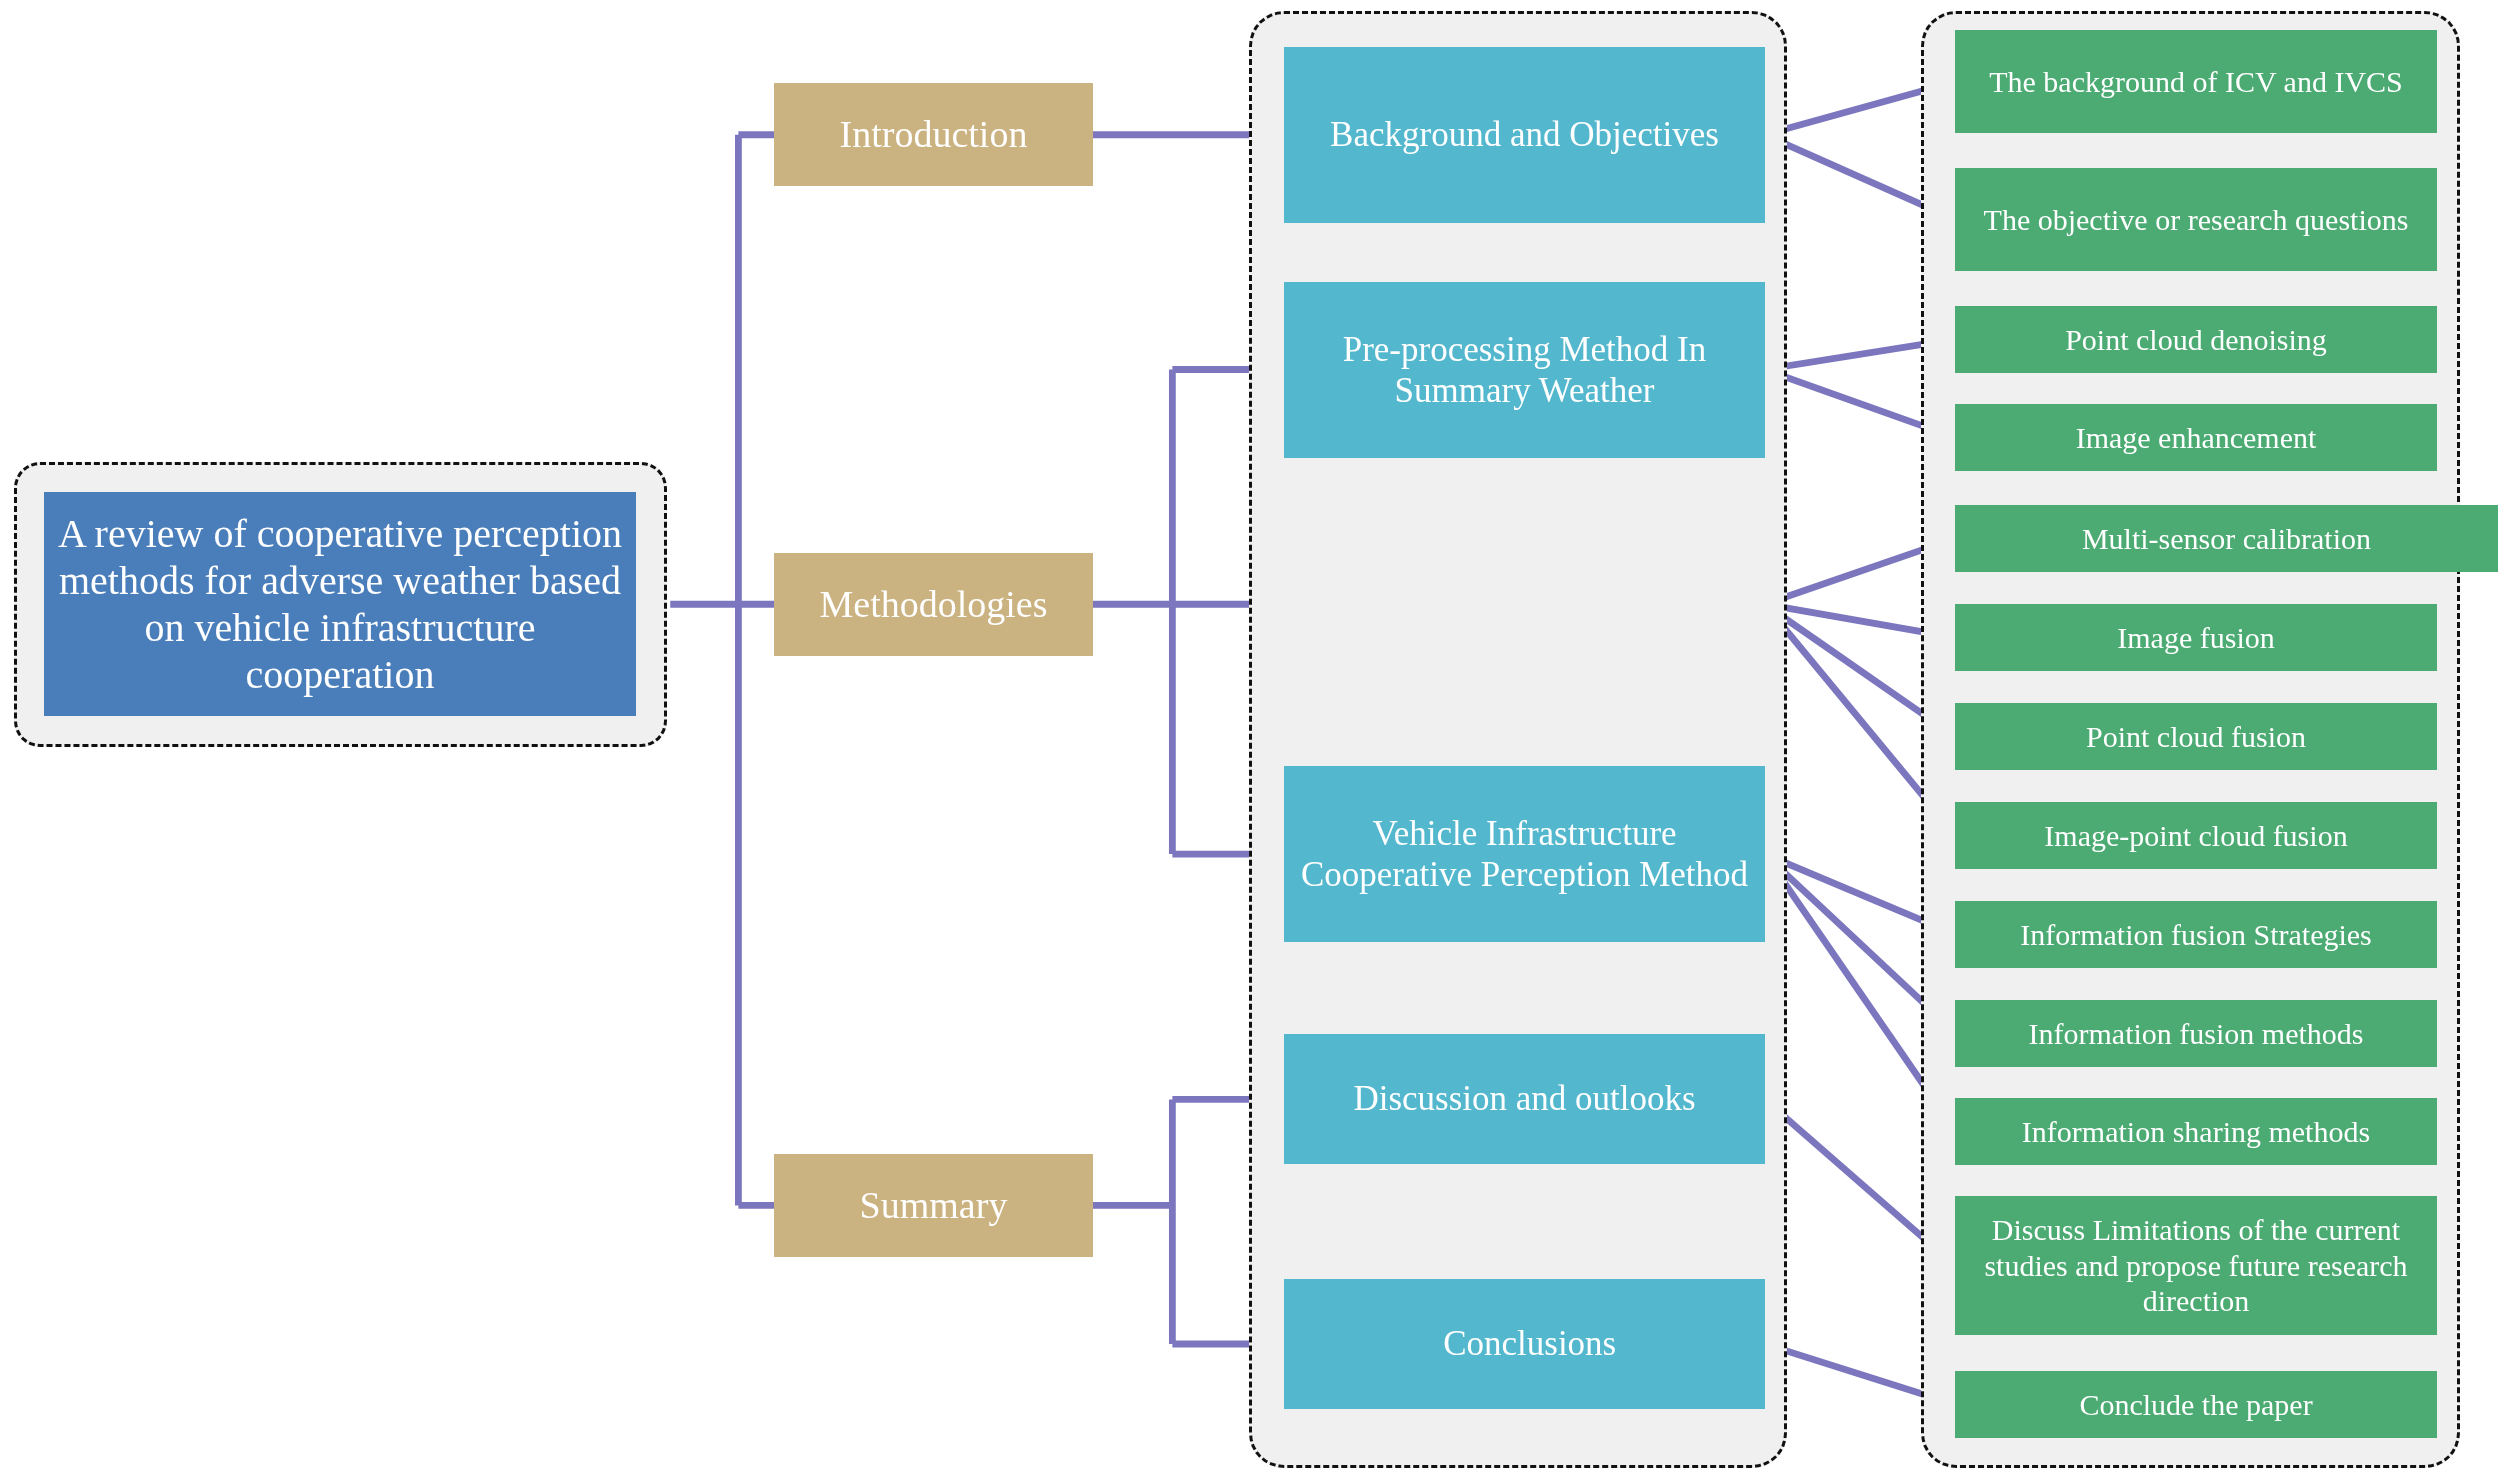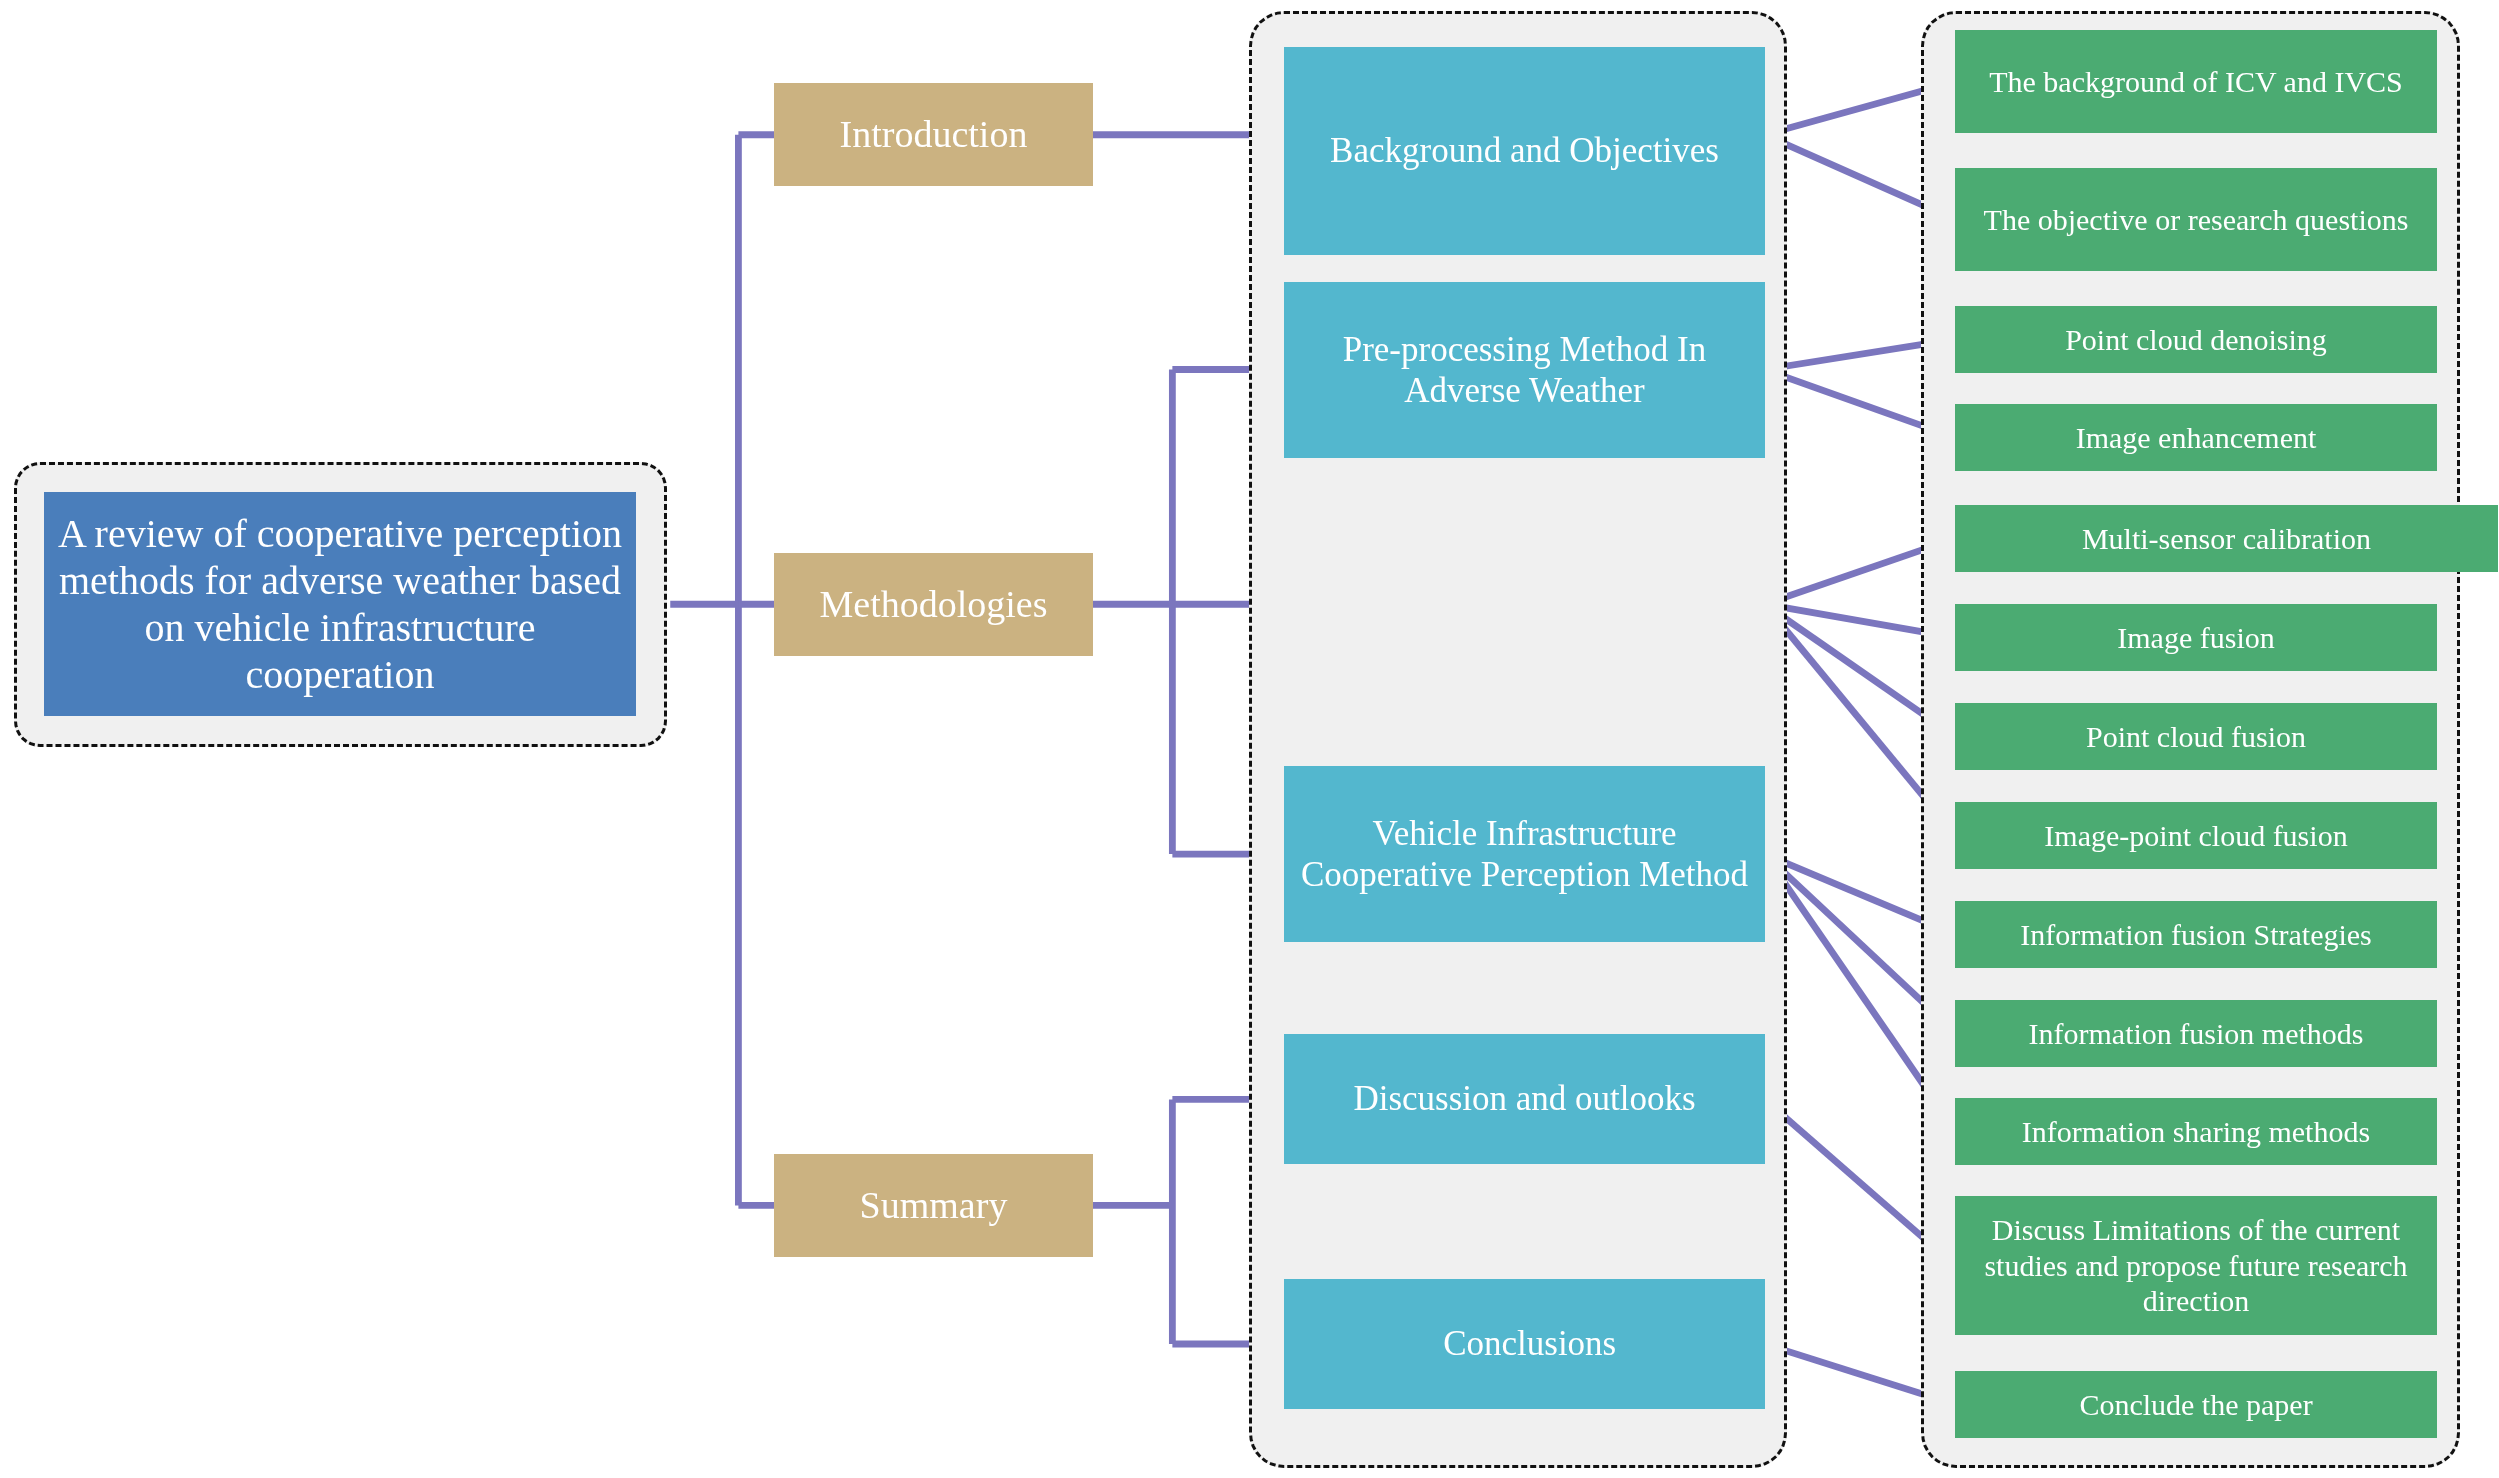--- a/index.html
+++ b/index.html
@@ -119,22 +119,22 @@
   <div class="node node-root" style="left:44px; top:492px; width:592px; height:224px;">A review of cooperative perception methods for adverse weather based on vehicle infrastructure cooperation</div>
 
   <div class="panel" style="left:1249px; top:10.6px; width:538px; height:1457px;"></div>
 
   <div class="panel" style="left:1921px; top:10.6px; width:539px; height:1457px;"></div>
 
   <div class="node node-level1" style="left:774px; top:83px; width:319px; height:103px;">Introduction</div>
   <div class="node node-level1" style="left:774px; top:553px; width:319px; height:103px;">Methodologies</div>
   <div class="node node-level1" style="left:774px; top:1154px; width:319px; height:103px;">Summary</div>
 
-  <div class="node node-level2" style="left:1284px; top:47px; width:481px; height:208px;">Background and Objectives</div>
-  <div class="node node-level2" style="left:1284px; top:282px; width:481px; height:176px;">Pre-processing Method In Adverse Weather</div>
+  <div class="node node-level2" style="left:1284px; top:47px; width:481px; height:176px;">Background and Objectives</div>
+  <div class="node node-level2" style="left:1284px; top:282px; width:481px; height:176px;">Pre-processing Method In Summary Weather</div>
   <div class="node node-level2" style="left:1284px; top:766px; width:481px; height:176px;">Vehicle Infrastructure Cooperative Perception Method</div>
   <div class="node node-level2" style="left:1284px; top:1034px; width:481px; height:130px;">Discussion and outlooks</div>
   <div class="node node-level2" style="left:1284px; top:1279px; width:481px; height:130px;padding-left:21px;">Conclusions</div>
 
   <div class="node node-level3" style="left:1955px; top:30px; width:482px; height:103px;">The background of ICV and IVCS</div>
   <div class="node node-level3" style="left:1955px; top:168px; width:482px; height:103px;">The objective or research questions</div>
   <div class="node node-level3" style="left:1955px; top:306px; width:482px; height:67px;">Point cloud denoising</div>
   <div class="node node-level3" style="left:1955px; top:404px; width:482px; height:67px;">Image enhancement</div>
   <div class="node node-level3" style="left:1955px; top:505px; width:543px; height:67px;">Multi-sensor calibration</div>
   <div class="node node-level3" style="left:1955px; top:604px; width:482px; height:67px;">Image fusion</div>

